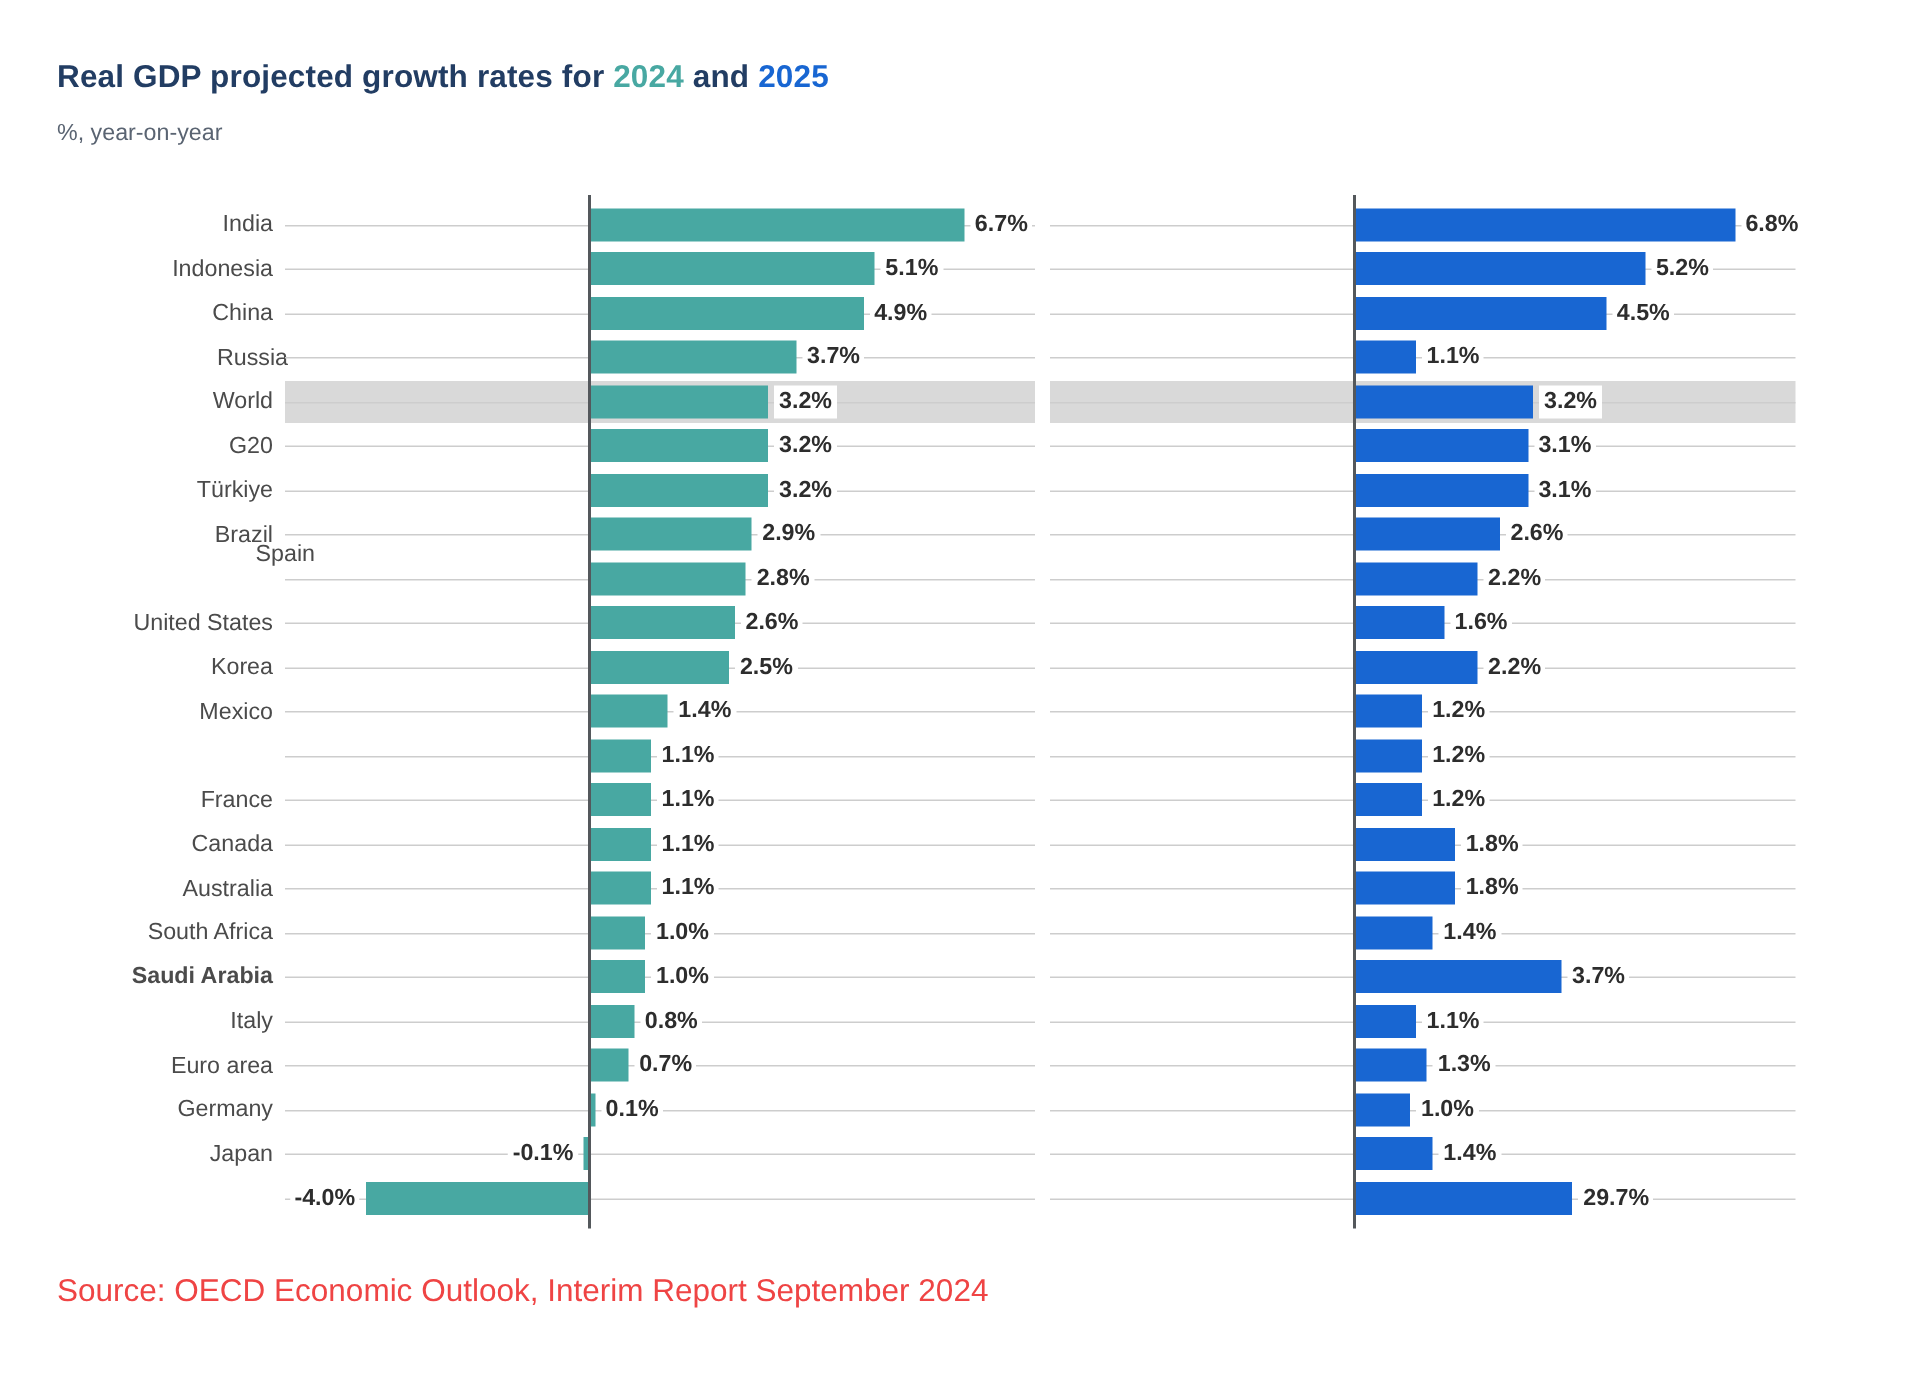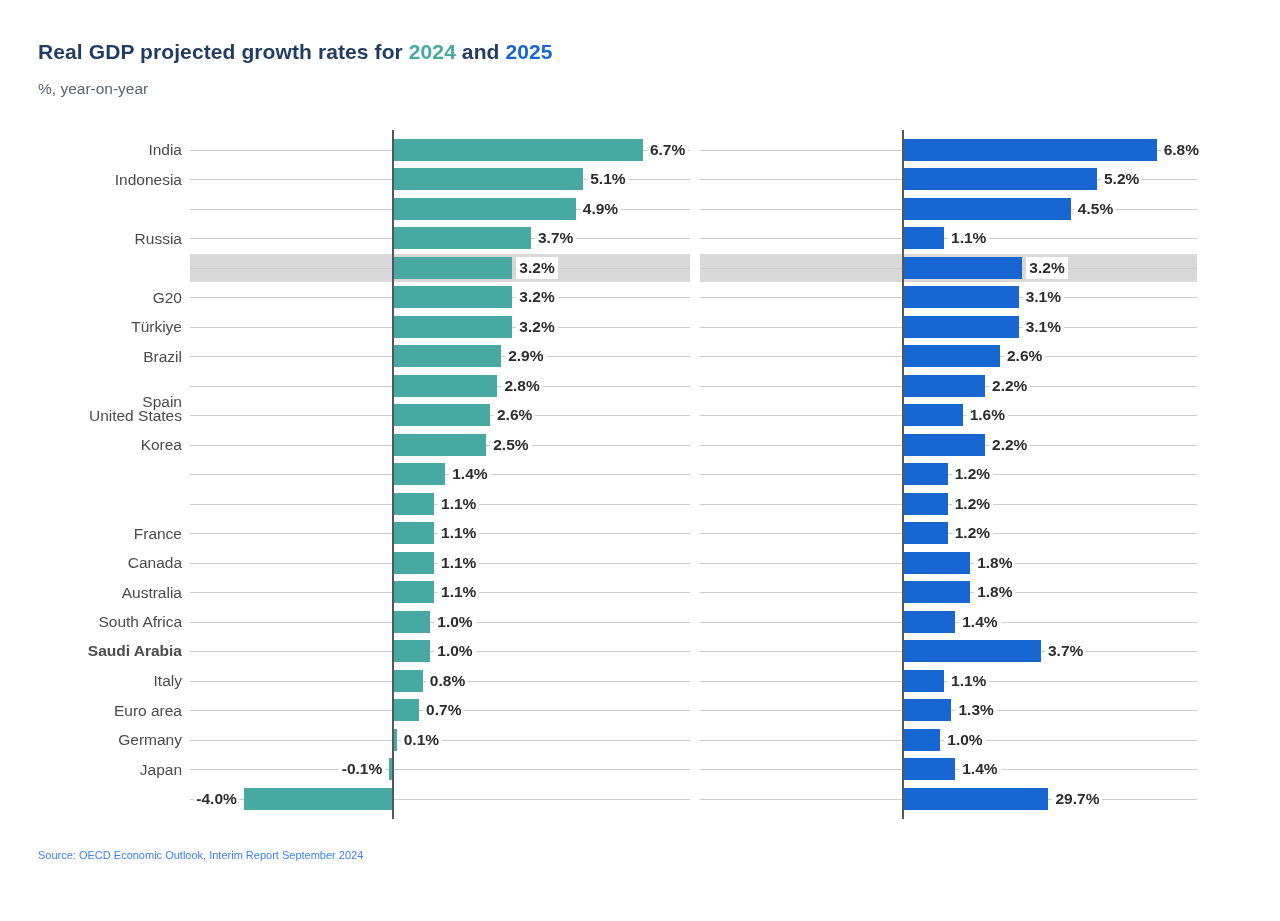--- a/index.html
+++ b/index.html
@@ -30,41 +30,44 @@
   .leader{position:absolute;left:0;width:100%;height:1px;background:#cdcdcd;z-index:1;}
   .axis{position:absolute;top:-5px;bottom:-5px;width:2px;background:#54585c;z-index:3;}
   .bar{position:absolute;height:22px;z-index:2;}
   .val{
     position:absolute;z-index:4;font-size:15.5px;font-weight:bold;color:#2d2d2d;
     background:#fff;padding:1px 3px;line-height:20px;white-space:nowrap;
   }
   .val.neg{transform:translateX(-100%);}
   .source{
     position:absolute;left:38px;top:849px;
-    font-size:11px;color:#3b82f6;
+    font-size:21px;color:#ef4444;
   }
 </style>
 </head>
 <body>
 
 <div class="page">
   <h1 class="title"><span>Real GDP projected growth rates for </span><span class="y1">2024</span><span> and </span><span class="y2">2025</span></h1>
   <div class="subtitle">%, year-on-year</div>
 
   <div class="chart">
     <div class="labels">
         <div class="cat" style="top: 0px;">India</div>
         <div class="cat" style="top: 29.5px;">Indonesia</div>
-        <div class="cat" style="top: 88.5px;">Russia</div>
+        <div class="cat" style="top: 59px;">China</div>
+        <div class="cat" style="top: 88.5px; padding-left: 10px;">Russia</div>
+        <div class="cat" style="top: 118px;">World</div>
         <div class="cat" style="top: 147.5px;">G20</div>
         <div class="cat" style="top: 177px;">Türkiye</div>
         <div class="cat" style="top: 206.5px;">Brazil</div>
-        <div class="cat" style="top: 252px;">Spain</div>
+        <div class="cat" style="top: 220px; padding-left: 28px;">Spain</div>
         <div class="cat" style="top: 265.5px;">United States</div>
         <div class="cat" style="top: 295px;">Korea</div>
+        <div class="cat" style="top: 324.5px;">Mexico</div>
         <div class="cat" style="top: 383.5px;">France</div>
         <div class="cat" style="top: 413px;">Canada</div>
         <div class="cat" style="top: 442.5px;">Australia</div>
         <div class="cat" style="top: 472px;">South Africa</div>
         <div class="cat" style="top: 501px; font-weight: bold;">Saudi Arabia</div>
         <div class="cat" style="top: 531px;">Italy</div>
         <div class="cat" style="top: 560.5px;">Euro area</div>
         <div class="cat" style="top: 590px;">Germany</div>
         <div class="cat" style="top: 619.5px;">Japan</div>
       </div>

